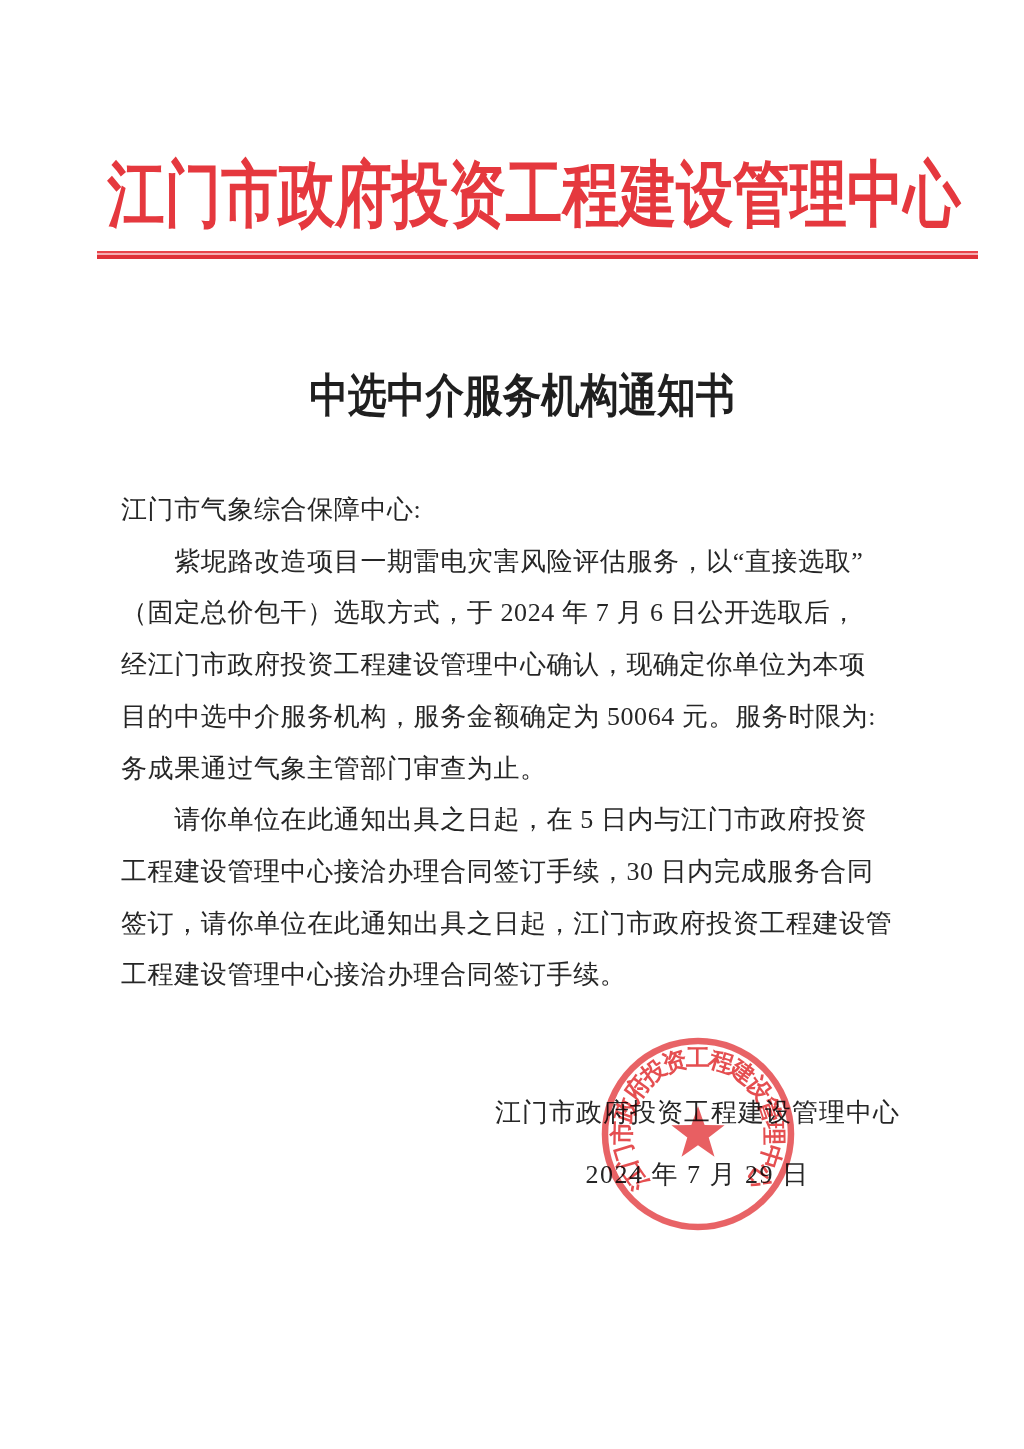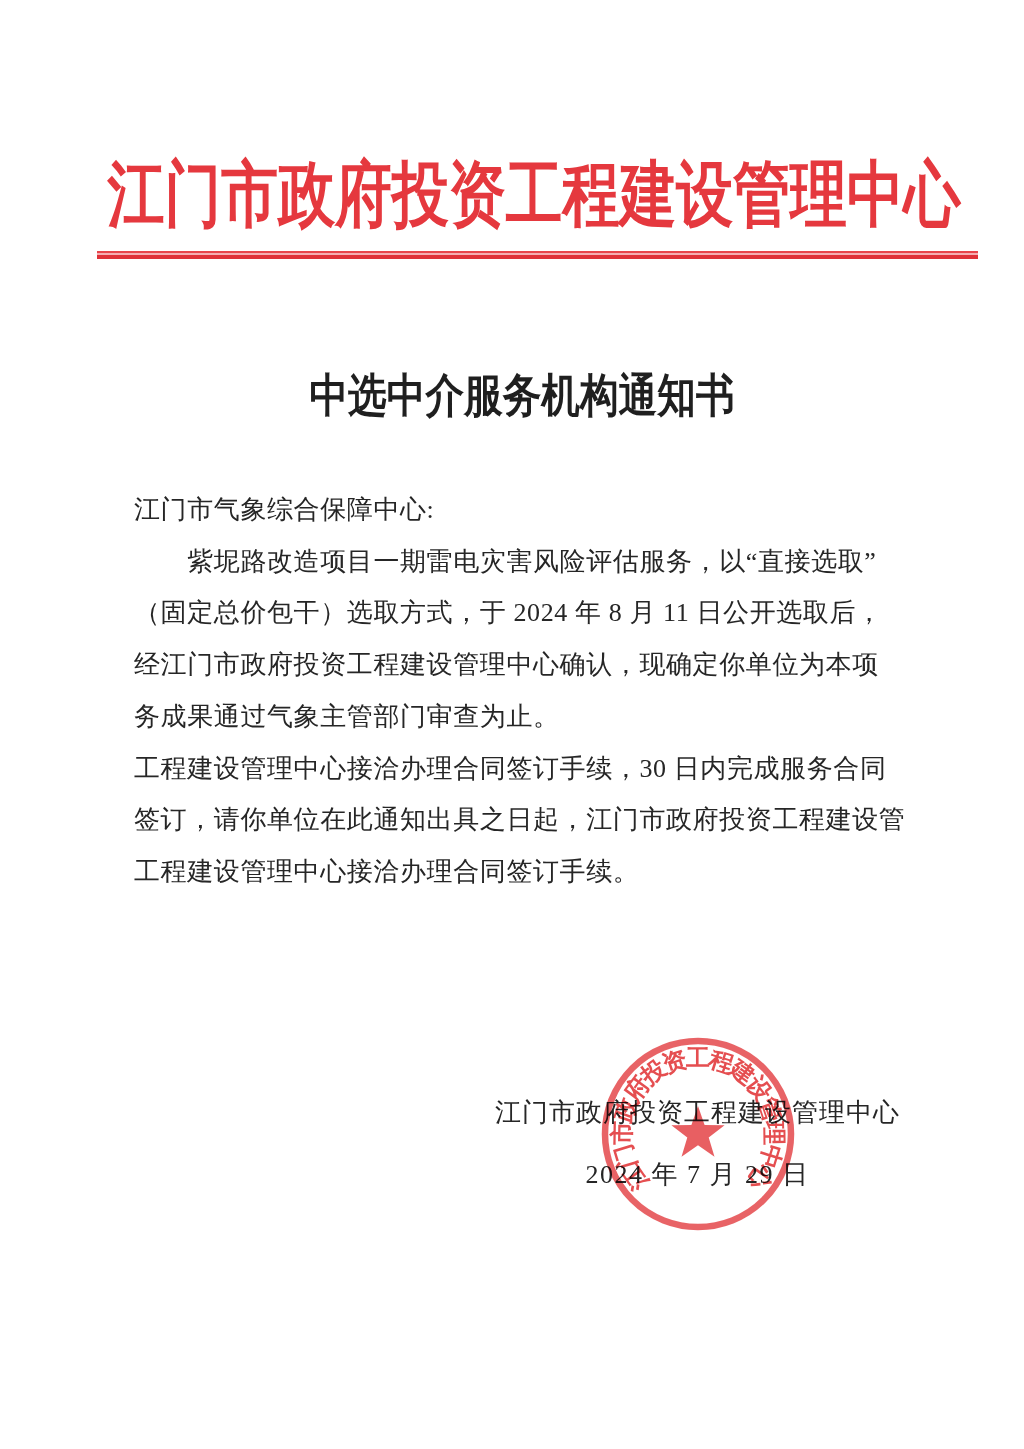--- a/index.html
+++ b/index.html
@@ -35,21 +35,21 @@
     color:#1f1f1f;
     font-weight:bold;
     font-size:46px;line-height:56px;
     white-space:nowrap;
     transform:scaleX(0.84);
     transform-origin:50% 50%;
   }
 
   
   .body-text{
-    position:absolute;top:484px;left:134px;width:786px;
+    position:absolute;top:484px;left:121px;width:786px;
     color:#262626;
     font-size:26px;
     line-height:51.7px;
     letter-spacing:0.6px;
   }
   .body-line{white-space:nowrap;}
 
   
   .signature{
     position:absolute;top:1096px;right:124px;
@@ -82,23 +82,25 @@
 
   <div class="letterhead-org">江门市政府投资工程建设管理中心</div>
 
   <div class="red-rule"></div>
 
   <div class="doc-title">中选中介服务机构通知书</div>
 
   <div class="body-text">
     <div class="body-line">江门市气象综合保障中心:</div>
     <div class="body-line">　　紫坭路改造项目一期雷电灾害风险评估服务，以“直接选取”</div>
-    <div class="body-line">（固定总价包干）选取方式，于 2024 年 8 月 11 日公开选取后，</div>
+    <div class="body-line">（固定总价包干）选取方式，于 2024 年 7 月 6 日公开选取后，</div>
     <div class="body-line">经江门市政府投资工程建设管理中心确认，现确定你单位为本项</div>
+    <div class="body-line">目的中选中介服务机构，服务金额确定为 50064 元。服务时限为:</div>
     <div class="body-line">务成果通过气象主管部门审查为止。</div>
+    <div class="body-line">　　请你单位在此通知出具之日起，在 5 日内与江门市政府投资</div>
     <div class="body-line">工程建设管理中心接洽办理合同签订手续，30 日内完成服务合同</div>
     <div class="body-line">签订，请你单位在此通知出具之日起，江门市政府投资工程建设管</div>
     <div class="body-line">工程建设管理中心接洽办理合同签订手续。</div>
   </div>
 
   <div class="signature">
     <div class="signature-org">江门市政府投资工程建设管理中心</div>
     <div class="signature-date">2024 年 7 月 29 日</div>
   </div>
 

